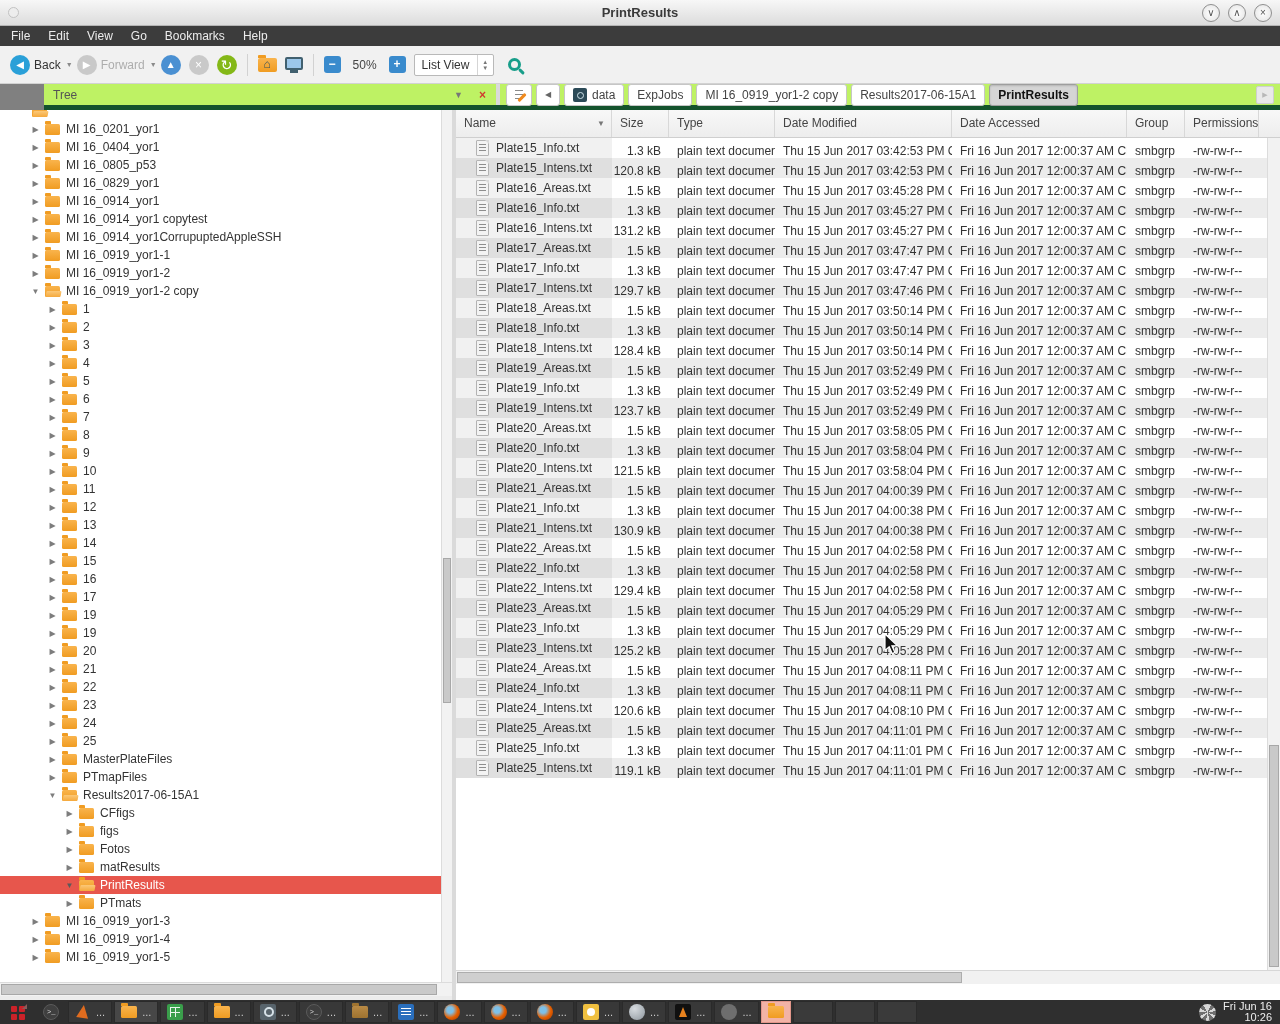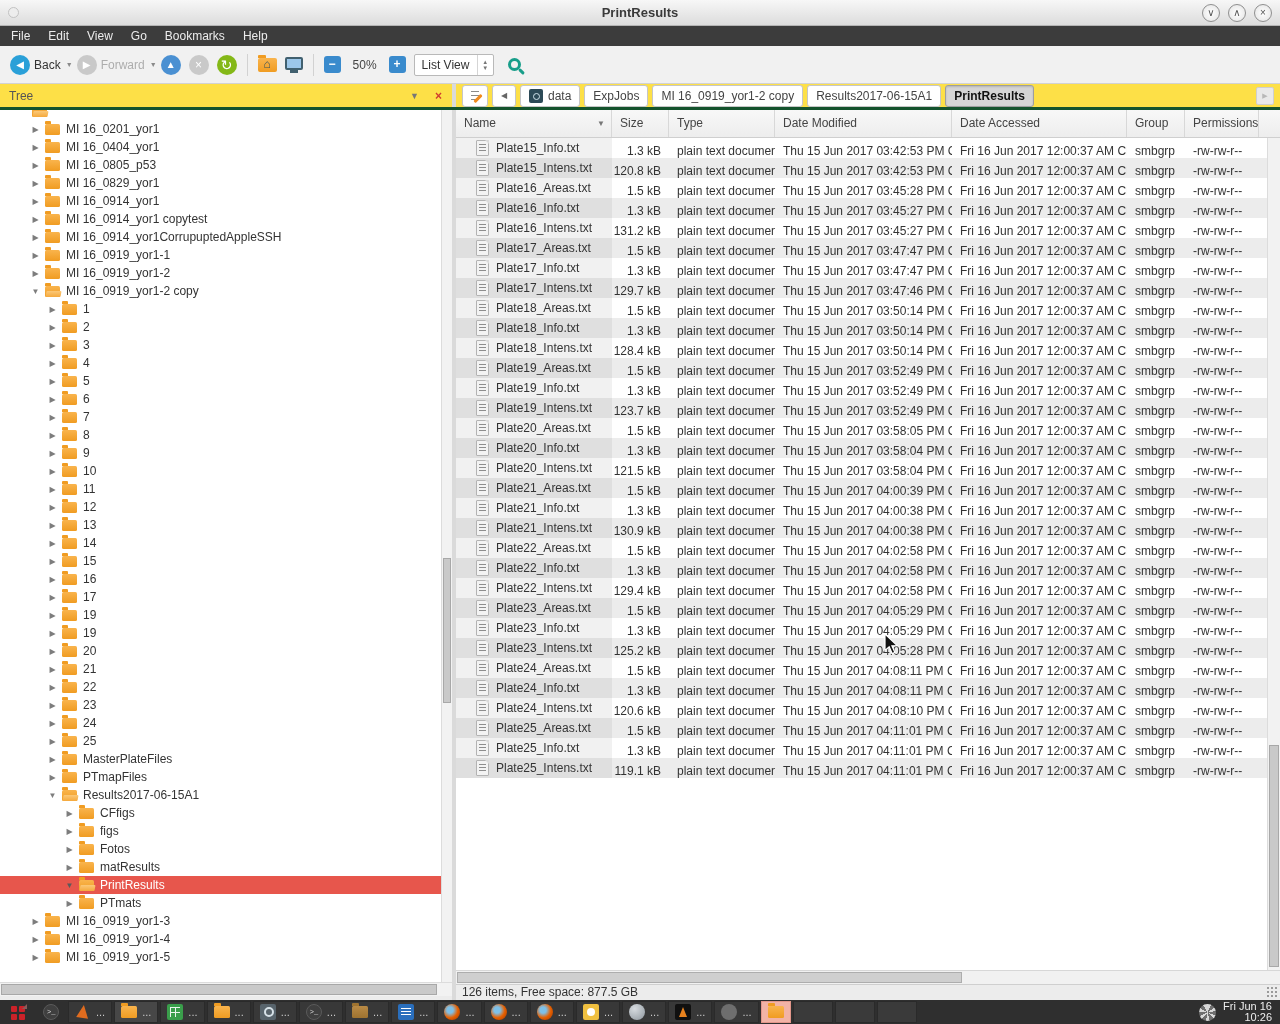--- a/index.html
+++ b/index.html
@@ -37,21 +37,21 @@
   .monitor::after { content:""; position:absolute; left:3px; right:3px; bottom:-5px; height:3px; background:#41606f; }
   .zoombtn { width:17px; height:17px; background:#3a8bcd; border-radius:3px; color:#fff; font-weight:bold; font-size:12px; line-height:16px; text-align:center; }
   .zoom-level { margin:0 8px; color:#444; }
   .combo { width:80px; height:22px; background:#fff; border:1px solid #b9b9b9; border-radius:2px; display:flex; align-items:center; margin-left:4px; }
   .combo-label { flex:1; padding-left:7px; color:#333; }
   .combo-spin { width:16px; border-left:1px solid #d5d5d5; align-self:stretch; display:flex; flex-direction:column; align-items:center; justify-content:center; color:#777; font-size:6px; line-height:6px; }
   .search-ico { width:13px; height:13px; border:3px solid #189e8a; border-radius:50%; position:relative; margin-left:10px; }
   .search-ico::after { content:""; position:absolute; width:3px; height:7px; background:#189e8a; transform:rotate(-45deg); left:9px; top:7px; border-radius:2px; }
 
   
-  .headerband { height:26px; display:flex; background:#fde047; border-bottom:3px solid #14532d; }
+  .headerband { height:26px; display:flex; background:#bef264; border-bottom:5px solid #14532d;margin-left:44px; }
   .tree-head { width:456px; flex:none; display:flex; align-items:center; padding:0 10px 0 9px; border-right:4px solid #dadada; }
   .tree-head-title { flex:1; color:#555; }
   .tree-head-drop { color:#777; font-size:9px; margin-right:16px; }
   .tree-head-close { color:#d03b2f; font-weight:bold; font-size:12px; }
   .path-head { flex:1; display:flex; align-items:center; gap:4px; padding:0 6px; }
   .pbtn { height:22px; display:flex; align-items:center; gap:5px; padding:0 8px; background:#fff; border:1px solid #c6c6c6; border-radius:3px; color:#444; white-space:nowrap; }
   .pbtn.active { background:#d5d5d5; border-color:#9e9e9e; color:#111; font-weight:bold; box-shadow:inset 0 1px 2px rgba(0,0,0,.15); }
   .edit-path-btn { width:26px; justify-content:center; position:relative; }
   .edit-lines { width:10px; height:9px; background:repeating-linear-gradient(#8a8a8a 0 1px, transparent 1px 4px); }
   .edit-pencil { position:absolute; width:10px; height:3px; background:#f08a1d; border-radius:1px; transform:rotate(-45deg); left:10px; top:11px; }
@@ -930,24 +930,20 @@
           <div class="fcell c3">Thu 15 Jun 2017 04:11:01 PM CDT</div>
           <div class="fcell c4">Fri 16 Jun 2017 12:00:37 AM CDT</div>
           <div class="fcell c5">smbgrp</div>
           <div class="fcell c6">-rw-rw-r--</div>
           <div class="fcell ffiller"></div>
         </div>
       </div>
     <div class="list-hscroll">
       <div class="list-hthumb"></div>
     </div>
-    <div class="status-bar">
-      <span>126 items, Free space: 877.5 GB</span>
-      <div class="grip"></div>
-    </div>
     <div class="list-vscroll">
       <div class="list-vthumb"></div>
     </div>
   </div>
 
 </div>
 
 <div class="taskbar">
 
   <div class="task launcher">

